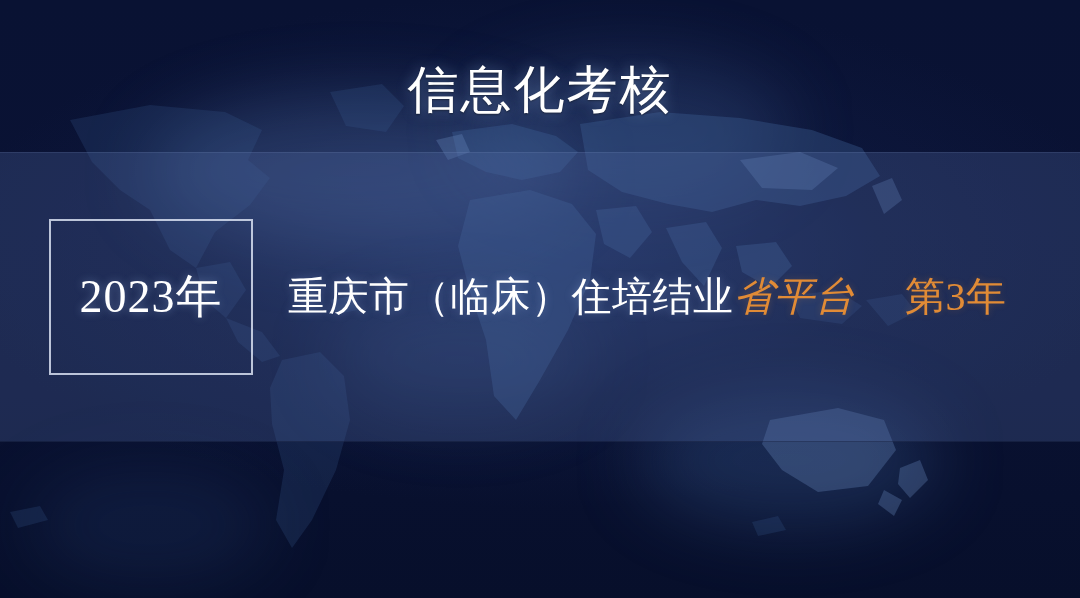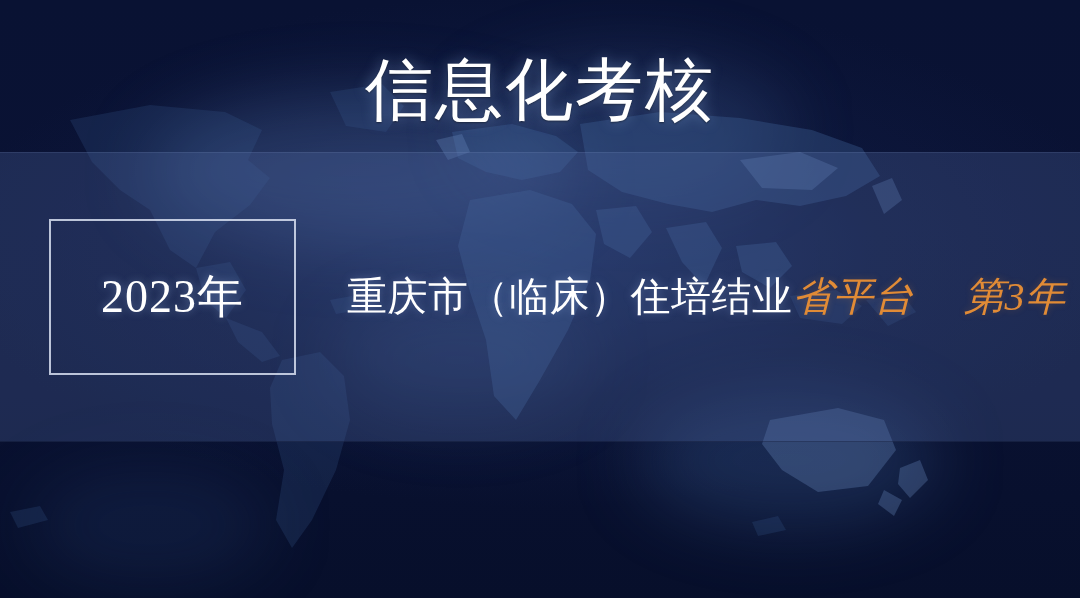--- a/index.html
+++ b/index.html
@@ -52,41 +52,41 @@
     background:rgba(80,104,160,.30);
     box-shadow: inset 0 1px 0 rgba(150,172,214,.14), inset 0 -1px 0 rgba(8,14,38,.35);
   }
 
   
   .title {
     position:absolute;
     left:0; top:60px;
     width:1080px;
     text-align:center;
-    font-size:68px;
+    font-size:51px;
     line-height:60px;
     letter-spacing:2px;
     color:#ffffff;
     text-shadow:0 0 14px rgba(150,186,240,.45), 0 1px 2px rgba(0,0,0,.5);
     white-space:nowrap;
   }
 
   
   .content {
     position:absolute;
     left:0; top:152px;
     width:1080px; height:290px;
     display:flex;
     align-items:center;
   }
 
   .year-box {
     flex:0 0 auto;
     margin-left:49px;
-    width:247px; height:156px;
+    width:204px; height:156px;
     border:2px solid rgba(223,231,247,.82);
     display:flex; align-items:center; justify-content:center;
   }
   .year-box .year-label {
     font-size:46px;
     line-height:50px;
     color:#ffffff;
     letter-spacing:1px;
     text-shadow:0 0 9px rgba(170,200,245,.40);
     white-space:nowrap;
@@ -102,32 +102,30 @@
   }
   .line {
     font-size:40px;
     line-height:44px;
     white-space:nowrap;
     letter-spacing:.5px;
   }
   .line .seg-main {
     color:#ffffff;
     text-shadow:0 0 8px rgba(160,190,240,.35);
-    margin-left:16px;
   }
   .line .seg-accent {
     color:#e18b36;
     text-shadow:0 0 7px rgba(225,139,54,.25);
     font-style:italic;
   }
   .line .seg-rank {
     color:#e18b36;
     text-shadow:0 0 7px rgba(225,139,54,.25);
     margin-left:50px;
-    font-style:italic;
   }
 </style>
 </head>
 <body>
 
 <div class="slide">
 
   <div class="glow g1"></div>
   <div class="glow g2"></div>
   <div class="glow g3"></div>

